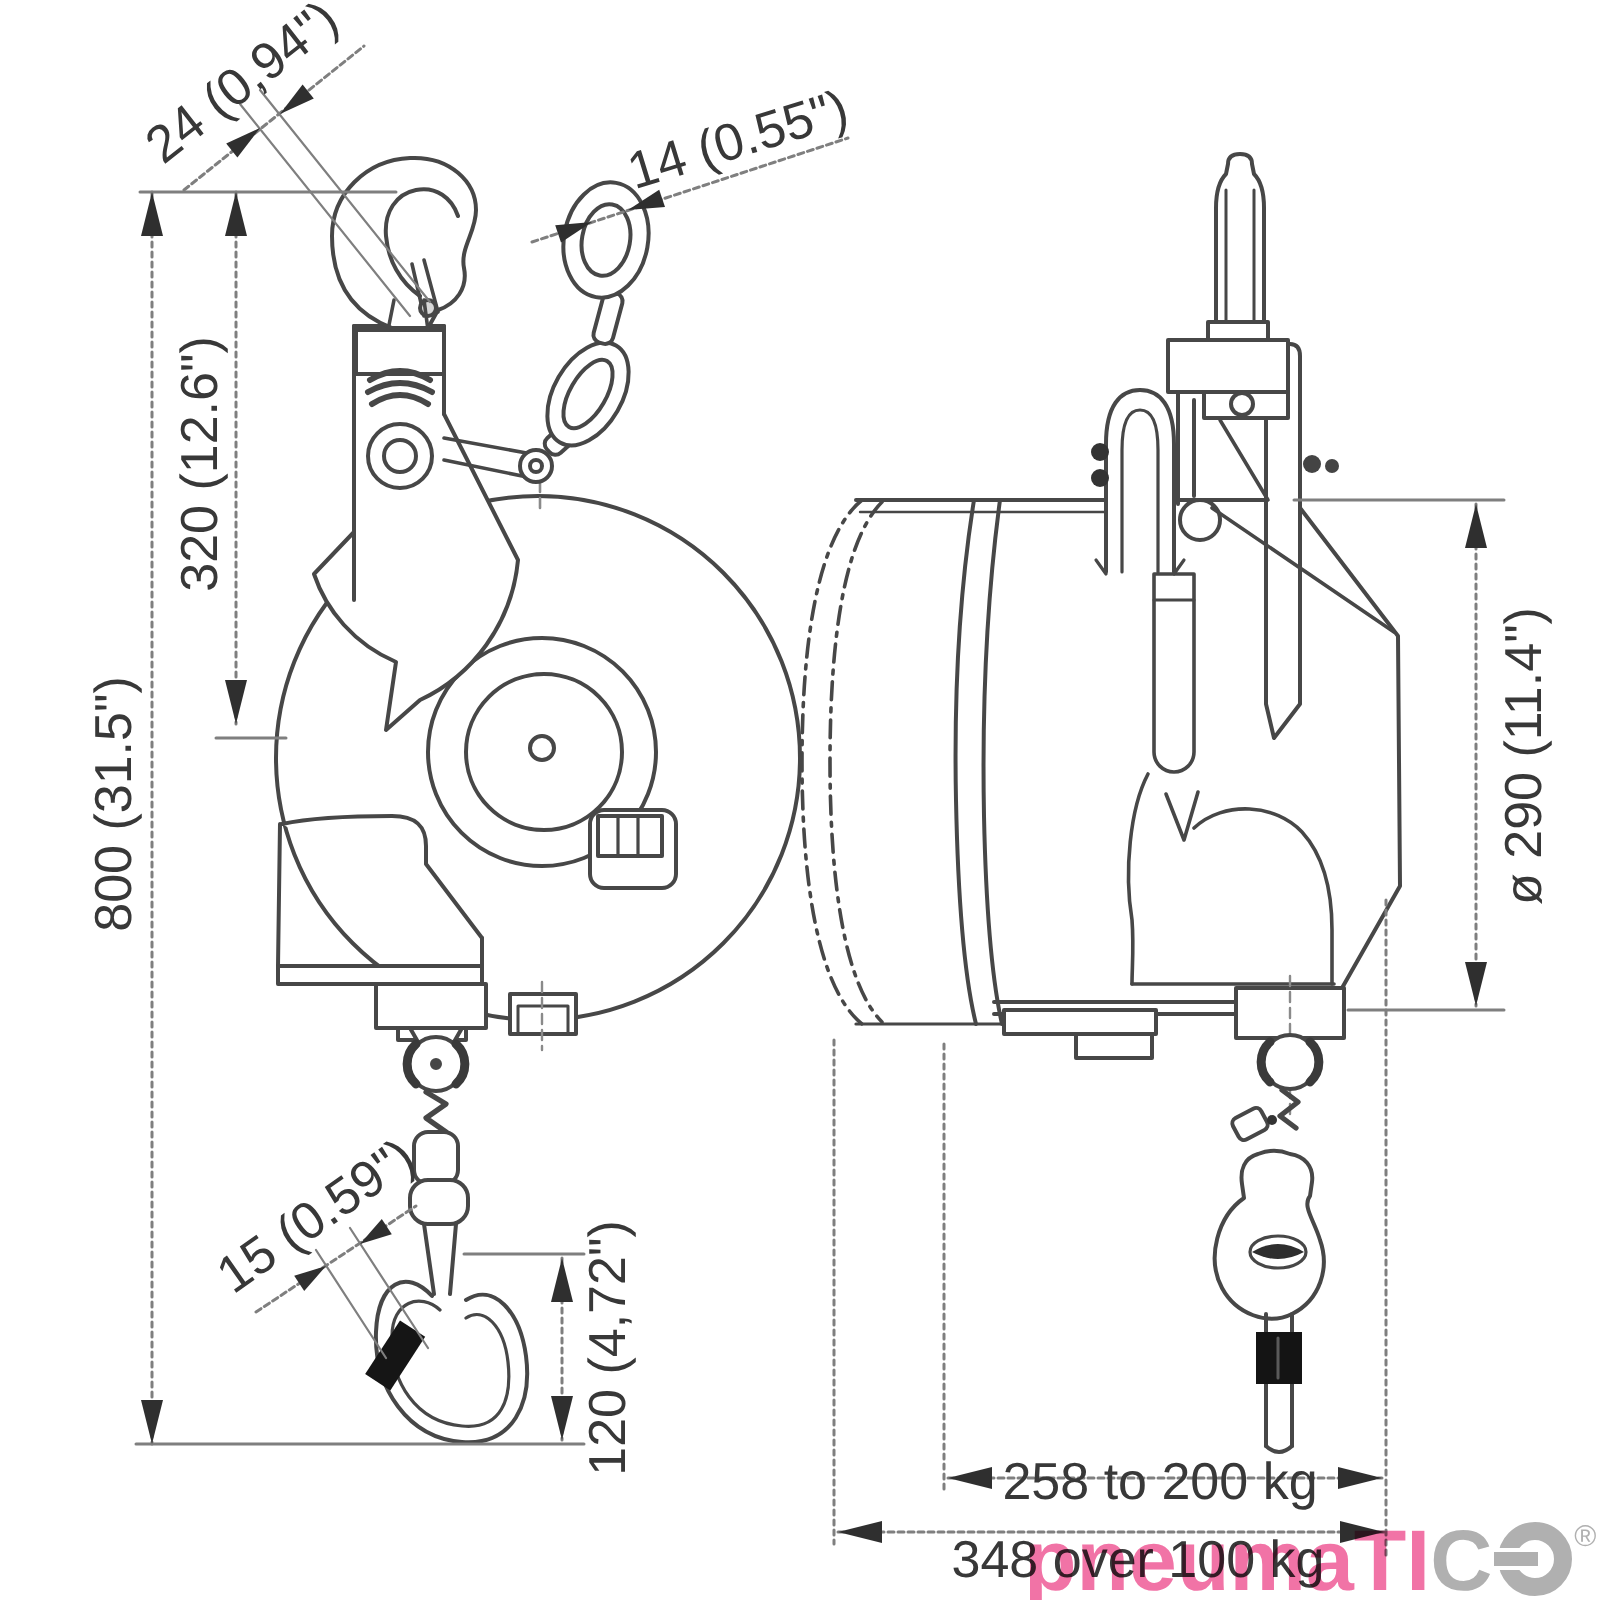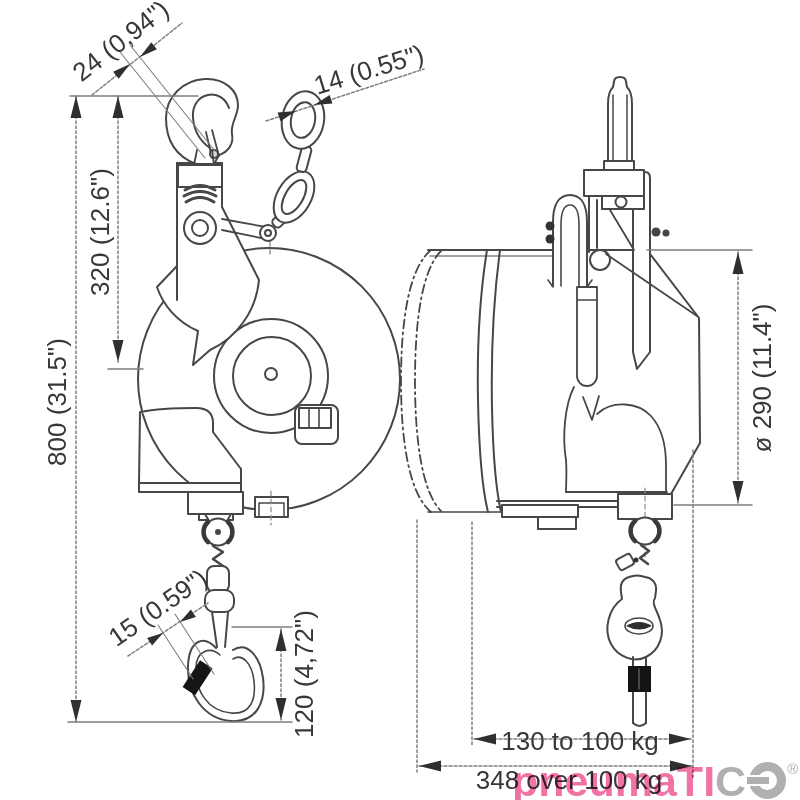--- a/index.html
+++ b/index.html
@@ -235,21 +235,21 @@
 <div class="dim-label" style="left:121px;top:41px;--rot:-38deg">24 (0,94")</div>
 
 <div class="dim-label" style="left:369px;top:70px;--rot:-17deg">14 (0.55")</div>
 
 <div class="dim-label" style="left:158px;top:608px;--rot:-35deg">15 (0.59")</div>
 
 <div class="dim-label" style="left:304px;top:674px;--rot:-90deg">120 (4,72")</div>
 
 <div class="dim-label" style="left:762px;top:378px;--rot:-90deg">ø 290 (11.4")</div>
 
-<div class="dim-label" style="left:580px;top:741px">130 to 100 kg</div>
+<div class="dim-label" style="left:580px;top:741px">258 to 200 kg</div>
 
 <div class="dim-label" style="left:569px;top:780px">348 over 100 kg</div>
 
 <div id="watermark">
   <span class="wm-pink">pneumaTI</span><span class="wm-gray">C</span><span class="wm-o"><span class="ring"></span><span class="dash"></span></span><span class="wm-reg">®</span>
 </div>
 
 </div>
 
 </body></html>

